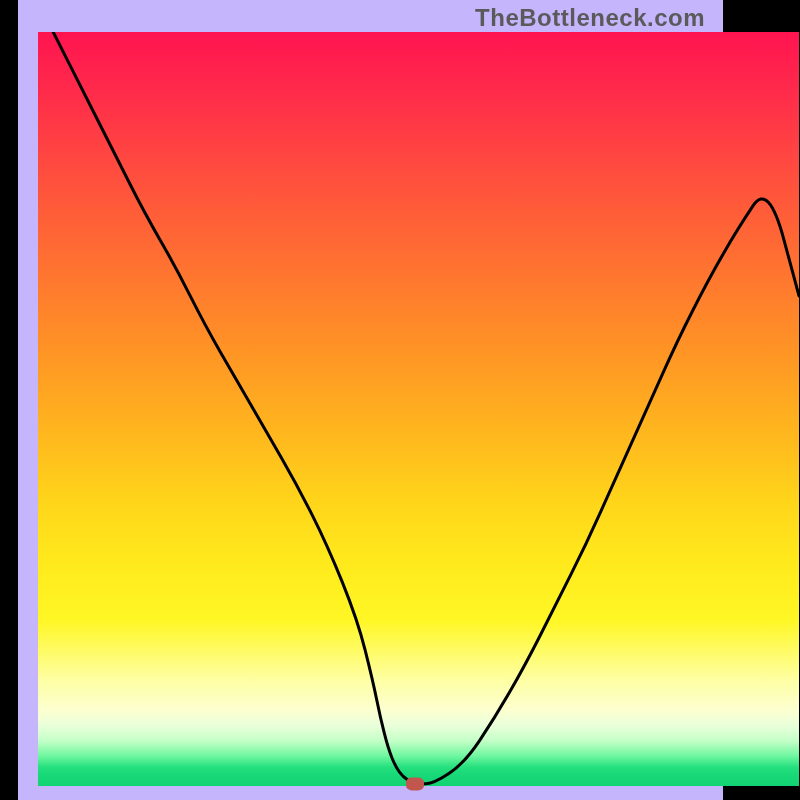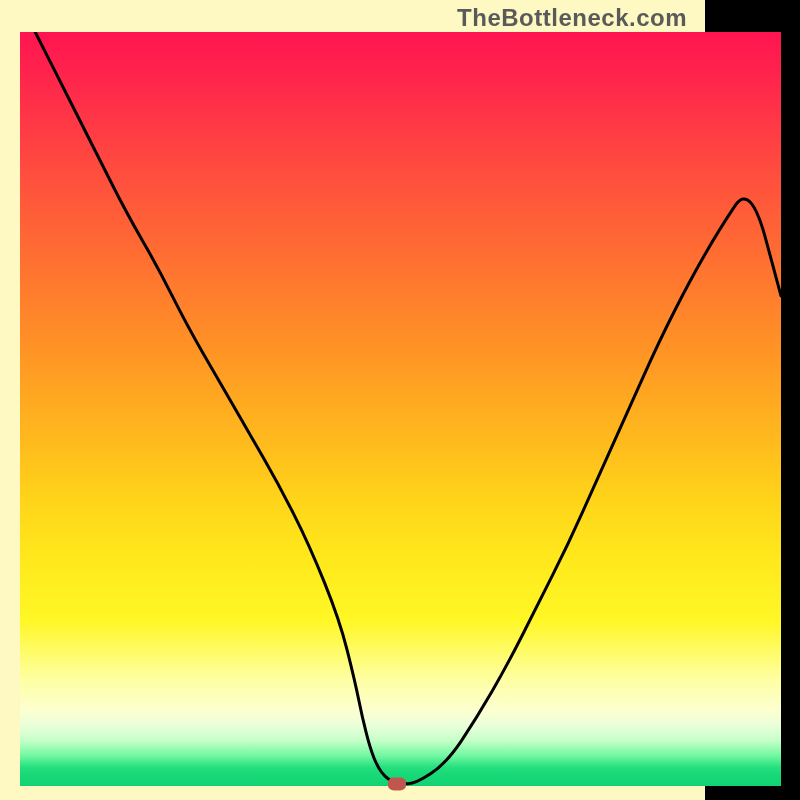--- a/index.html
+++ b/index.html
@@ -9,22 +9,23 @@
     height: 800px;
   }
   body {
     font-family: Arial, Helvetica, sans-serif;
     background: #000;
     overflow: hidden;
   }
   .outer {
     width: 705px;
     height: 800px;
-    background: #fef9c3;
+    background: #c4b5fd;
     position: relative;
+    margin-left: 18px;
   }
   .watermark {
     position: absolute;
     top: 4px;
     right: 18px;
     color: #5a5a5a;
     font-size: 24px;
     font-weight: bold;
     letter-spacing: 0.5px;
     z-index: 10;

